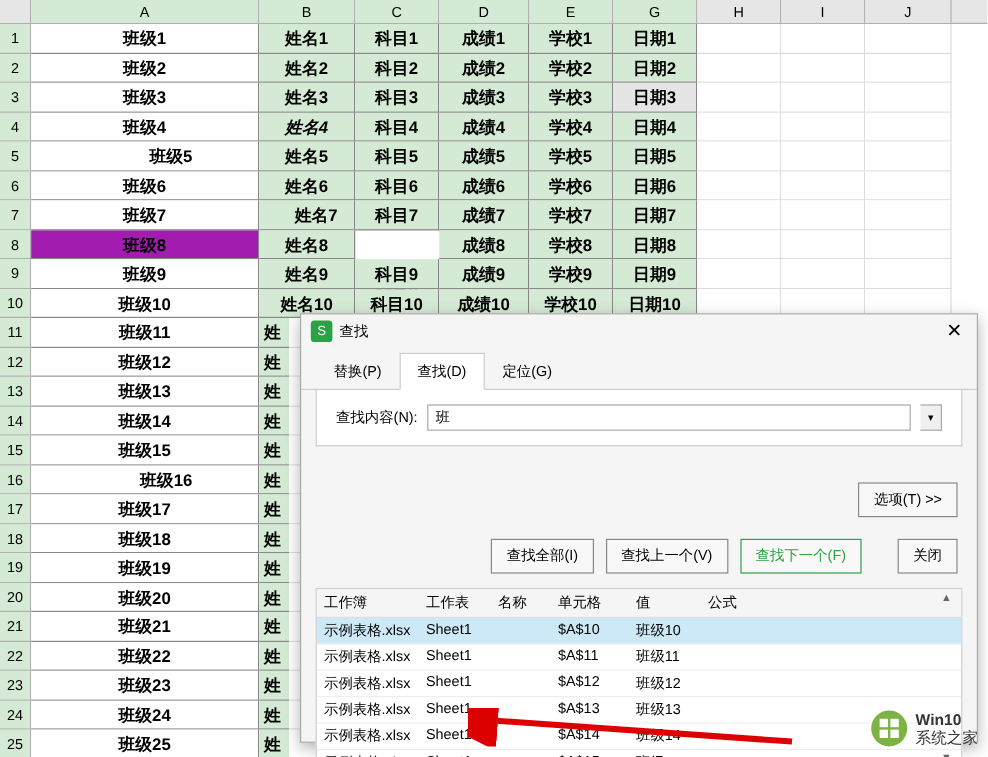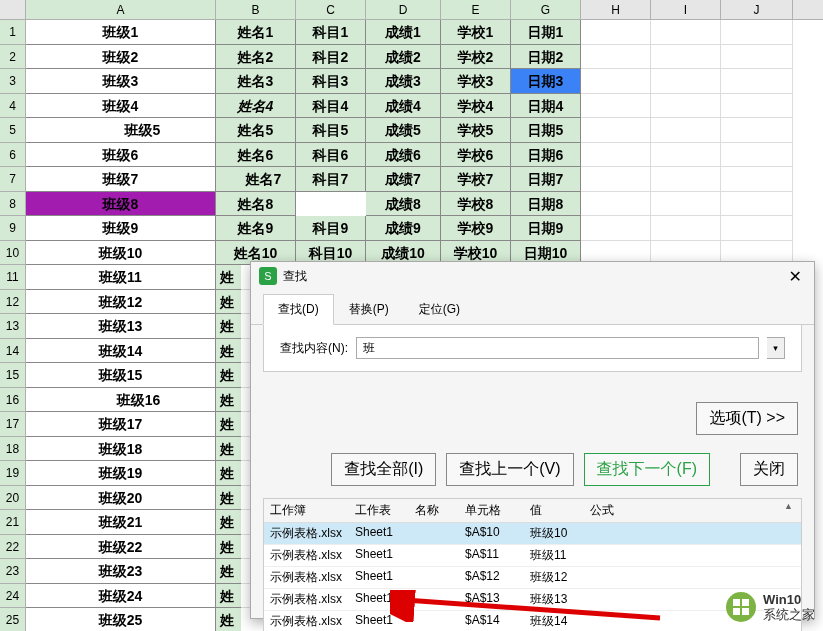--- a/index.html
+++ b/index.html
@@ -30,21 +30,21 @@
     .tab { padding: 6px 14px; font-size: 12px; cursor: pointer; border: 1px solid transparent; border-bottom: none; }
     .tab.active { background: #fff; border-color: #ccc; border-bottom: 1px solid #fff; margin-bottom: -1px; }
     
     .tab-content { background: #fff; padding: 12px 16px; border-left: 1px solid #ccc; border-right: 1px solid #ccc; border-bottom: 1px solid #ccc; margin: 0 12px; }
     .search-row { display: flex; align-items: center; gap: 8px; }
     .search-label { font-size: 12px; }
     .search-input { flex: 1; height: 22px; border: 1px solid #aaa; padding: 0 6px; font-size: 12px; }
     .dropdown-btn { width: 18px; height: 22px; border: 1px solid #aaa; border-left: none; background: #f0f0f0; cursor: pointer; font-size: 9px; }
     
     .options-row { display: flex; justify-content: flex-end; margin-top: 30px; padding: 0 16px 10px 0; }
-    .btn { padding: 5px 12px; font-size: 16px; border: 1px solid #888; background: #f8f8f8; cursor: pointer; }
+    .btn { padding: 5px 12px; font-size: 12px; border: 1px solid #888; background: #f8f8f8; cursor: pointer; }
     
     .buttons-row { display: flex; gap: 10px; padding: 8px 16px; justify-content: flex-end; }
     .btn.primary { border-color: #2ba245; color: #2ba245; }
     
     .results-table { margin: 4px 12px 0 12px; border: 1px solid #ccc; background: #fff; font-size: 12px; }
     .results-header { display: flex; background: #f5f5f5; border-bottom: 1px solid #ddd; position: relative; }
     .results-header div { padding: 3px 6px; }
     .results-row { display: flex; border-bottom: 1px solid #eee; position: relative; }
     .results-row div { padding: 2px 6px; }
     .results-row.selected { background: #cde8f6; }
@@ -98,21 +98,21 @@
         <div class="cell wI empty"></div>
         <div class="cell wJ empty"></div>
       </div>
       <div class="row">
         <div class="row-header">3</div>
         <div class="cell wA sel" style="background: rgb(255, 255, 255);">班级3</div>
         <div class="cell wB sel" style="background: rgb(212, 234, 212);">姓名3</div>
         <div class="cell wC sel" style="background: rgb(212, 234, 212);">科目3</div>
         <div class="cell wD sel" style="background: rgb(212, 234, 212);">成绩3</div>
         <div class="cell wE sel" style="background: rgb(212, 234, 212);">学校3</div>
-        <div class="cell wG sel" style="background: #3b82f6;">日期3</div>
+        <div class="cell wG sel" style="background: #e5e5e5;">日期3</div>
         <div class="cell wH empty"></div>
         <div class="cell wI empty"></div>
         <div class="cell wJ empty"></div>
       </div>
       <div class="row">
         <div class="row-header">4</div>
         <div class="cell wA sel" style="background: rgb(255, 255, 255);">班级4</div>
         <div class="cell wB sel" style="background: rgb(212, 234, 212); font-style: italic;">姓名4</div>
         <div class="cell wC sel" style="background: rgb(212, 234, 212);">科目4</div>
         <div class="cell wD sel" style="background: rgb(212, 234, 212);">成绩4</div>
@@ -377,22 +377,22 @@
     </div>
 </div>
 
 <div class="dialog">
   <div class="dialog-header">
     <div class="dialog-icon">S</div>
     <span class="dialog-title">查找</span>
     <span class="dialog-close">✕</span>
   </div>
   <div class="tabs">
+    <div class="tab">替换(P)</div>
     <div class="tab active">查找(D)</div>
-    <div class="tab">替换(P)</div>
     <div class="tab">定位(G)</div>
   </div>
   <div class="tab-content">
     <div class="search-row">
       <span class="search-label">查找内容(N):</span>
       <input class="search-input" value="班" style="">
       <button class="dropdown-btn">▾</button>
     </div>
   </div>
   <div class="options-row">

